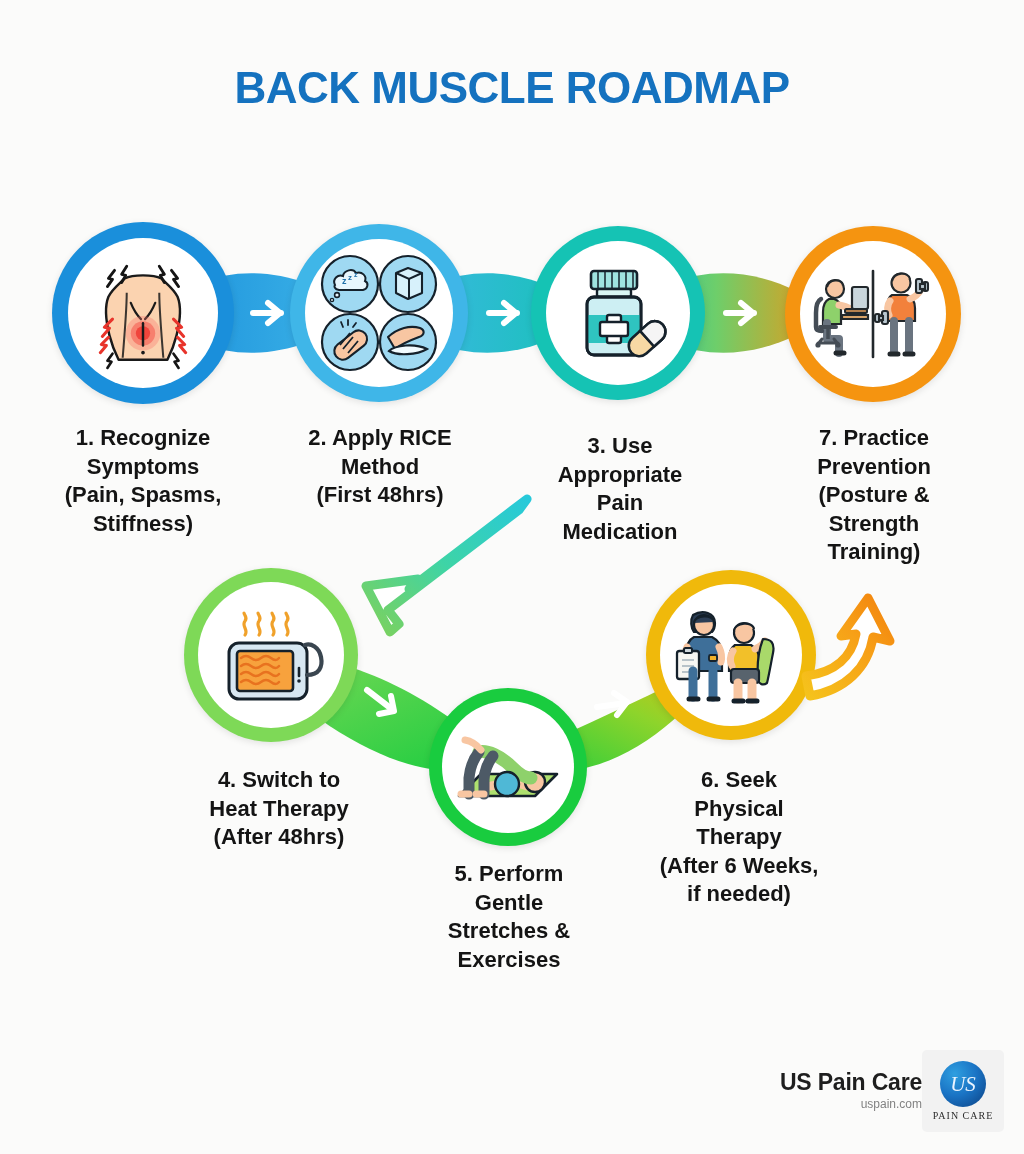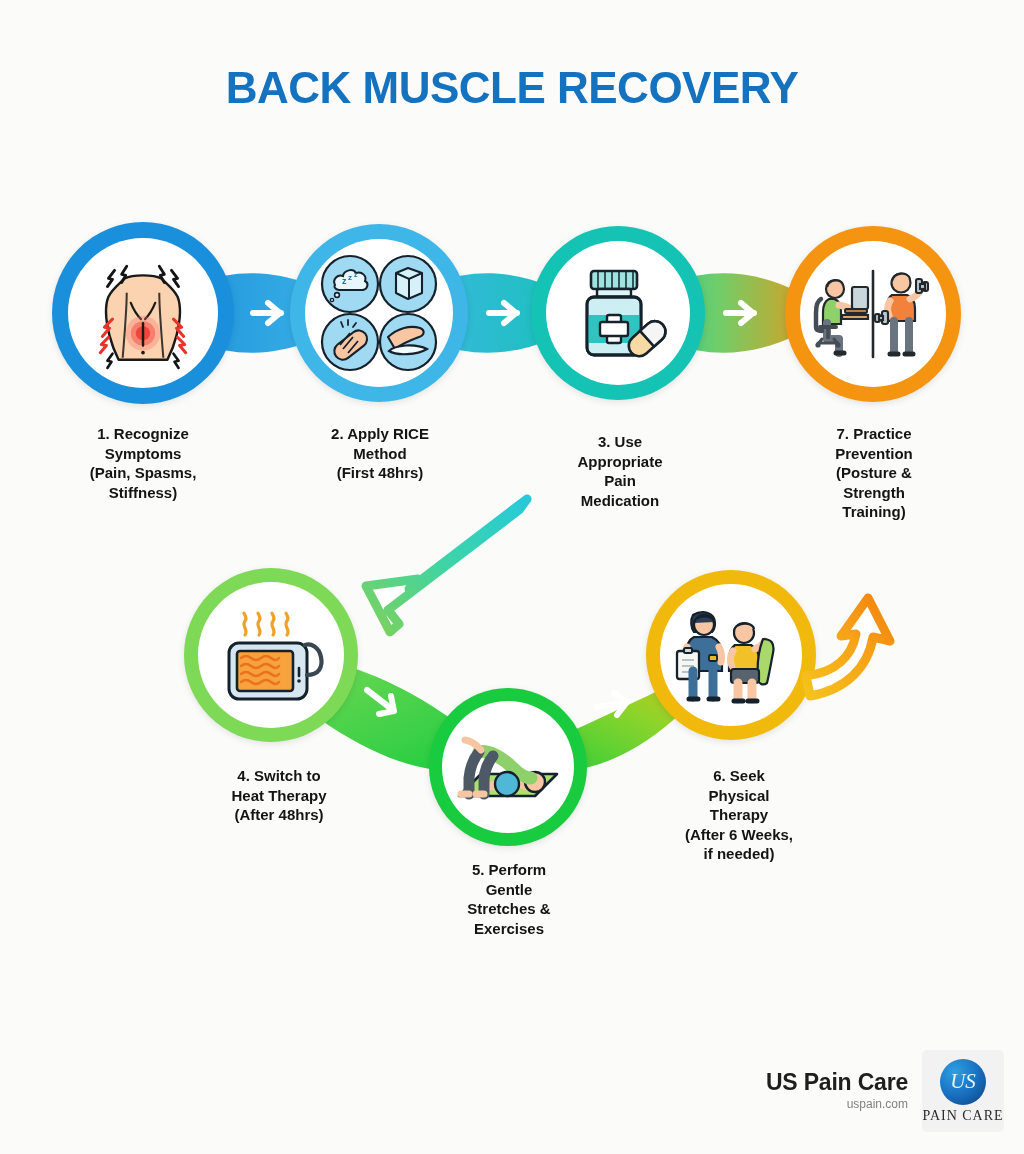--- a/index.html
+++ b/index.html
@@ -39,50 +39,50 @@
     display:flex;align-items:center;justify-content:center;
     overflow:hidden;
   }
   .inner svg{display:block;}
 
   .label{
     position:absolute;
     text-align:center;
     color:#141414;
     font-weight:bold;
-    font-size:15px;
+    font-size:22px;
     line-height:1.30;
     white-space:pre-line;
   }
 
   
-  .footer{position:absolute;right:20px;bottom:22px;display:flex;align-items:center;gap:14px;}
+  .footer{position:absolute;right:20px;bottom:22px;display:flex;align-items:center;}
   .foot-text{text-align:right;}
   .brand{font-size:23px;font-weight:bold;color:#1e1e1e;line-height:1.15;letter-spacing:-0.2px;}
   .site{font-size:12px;color:#828282;line-height:1.3;margin-top:2px;}
   .logo-box{
     width:82px;height:82px;background:#f2f2f2;border-radius:5px;
     display:flex;flex-direction:column;align-items:center;justify-content:center;gap:3px;
   }
   .logo-circle{
     width:46px;height:46px;border-radius:50%;
     background:radial-gradient(circle at 32% 28%, #2f9fe0 0%, #1a73c4 48%, #0c3f80 100%);
     display:flex;align-items:center;justify-content:center;
     color:#eaf4ff;font-size:21px;font-weight:normal;font-style:italic;
     font-family:"Liberation Serif", serif;
   }
-  .logo-cap{font-size:14px;letter-spacing:1px;color:#2c2c2c;font-family:"Liberation Serif", serif;}
+  .logo-cap{font-size:10px;letter-spacing:1px;color:#2c2c2c;font-family:"Liberation Serif", serif;}
 </style>
 </head>
 <body>
 
 <div class="stage">
 
   <div class="title">
-    <span class="l2">BACK MUSCLE RECOVERY</span>
+    <span class="l2">BACK MUSCLE ROADMAP</span>
   </div>
 
   <svg class="svg-layer" viewBox="0 0 1024 1154">
     <defs>
       <linearGradient id="g12" x1="0" y1="0" x2="1" y2="0">
         <stop offset="0%" stop-color="#1a8fdb"></stop>
           <stop offset="100%" stop-color="#3fb6e8"></stop>
       </linearGradient>
       <linearGradient id="g23" x1="0" y1="0" x2="1" y2="0">
         <stop offset="0%" stop-color="#3fb6e8"></stop>

